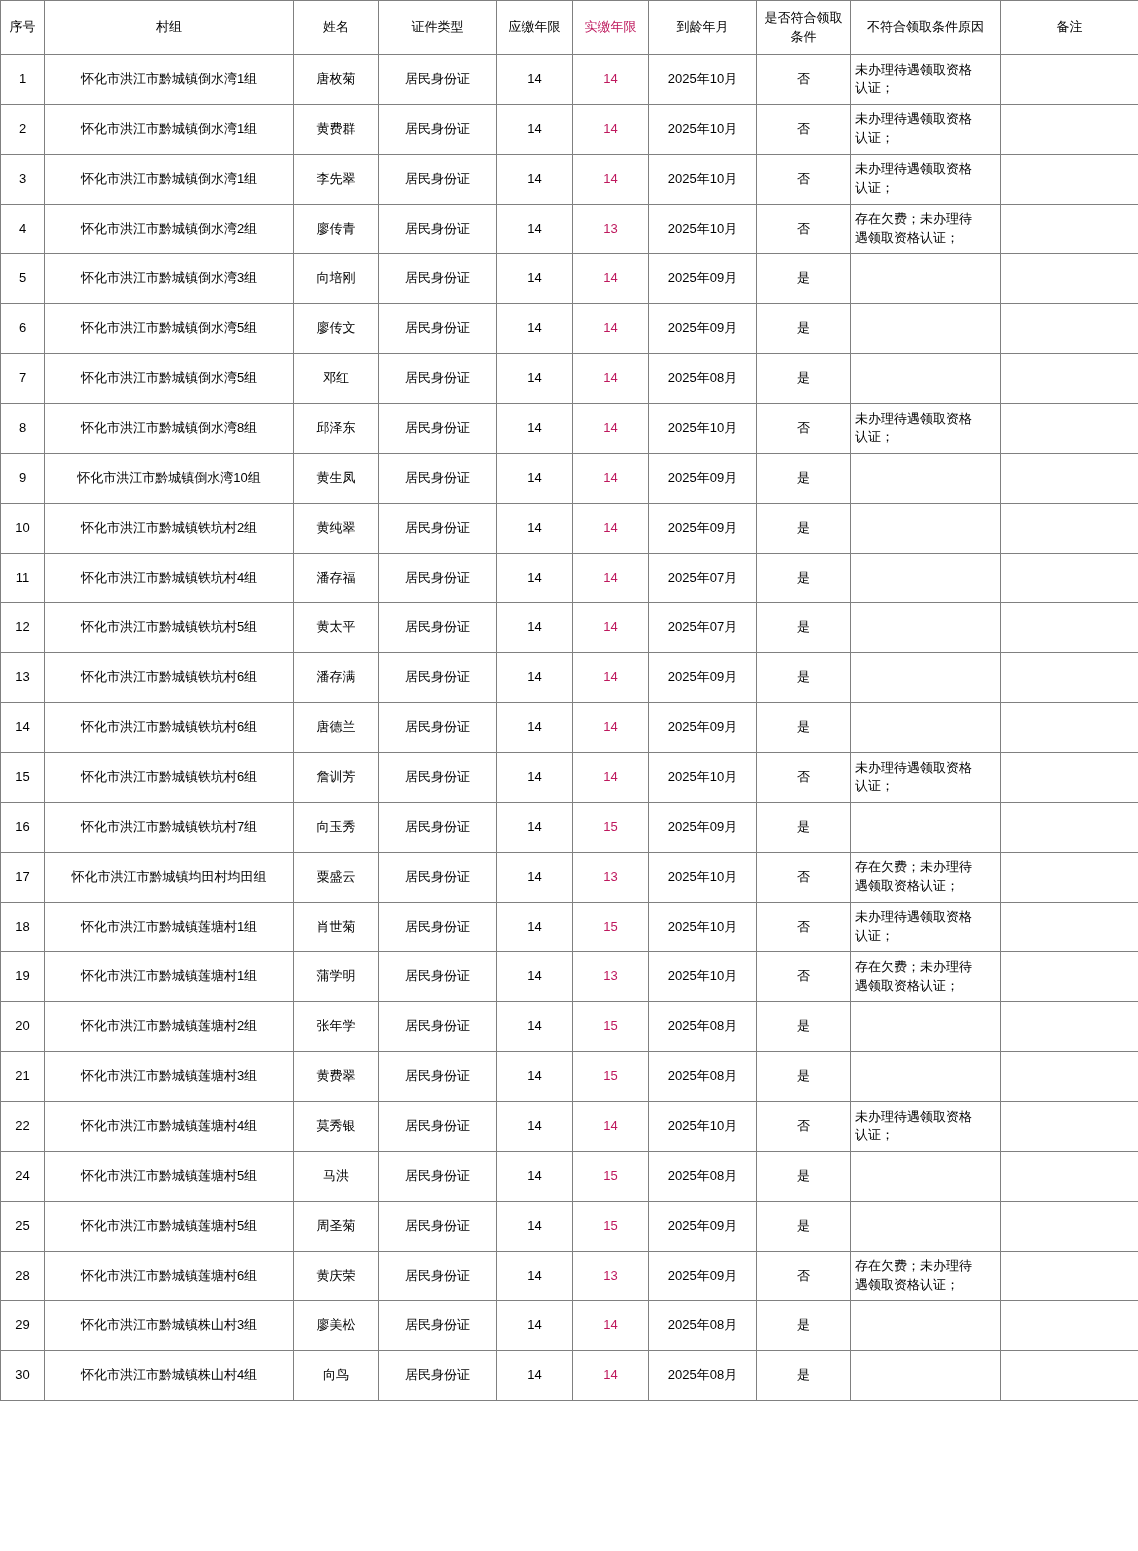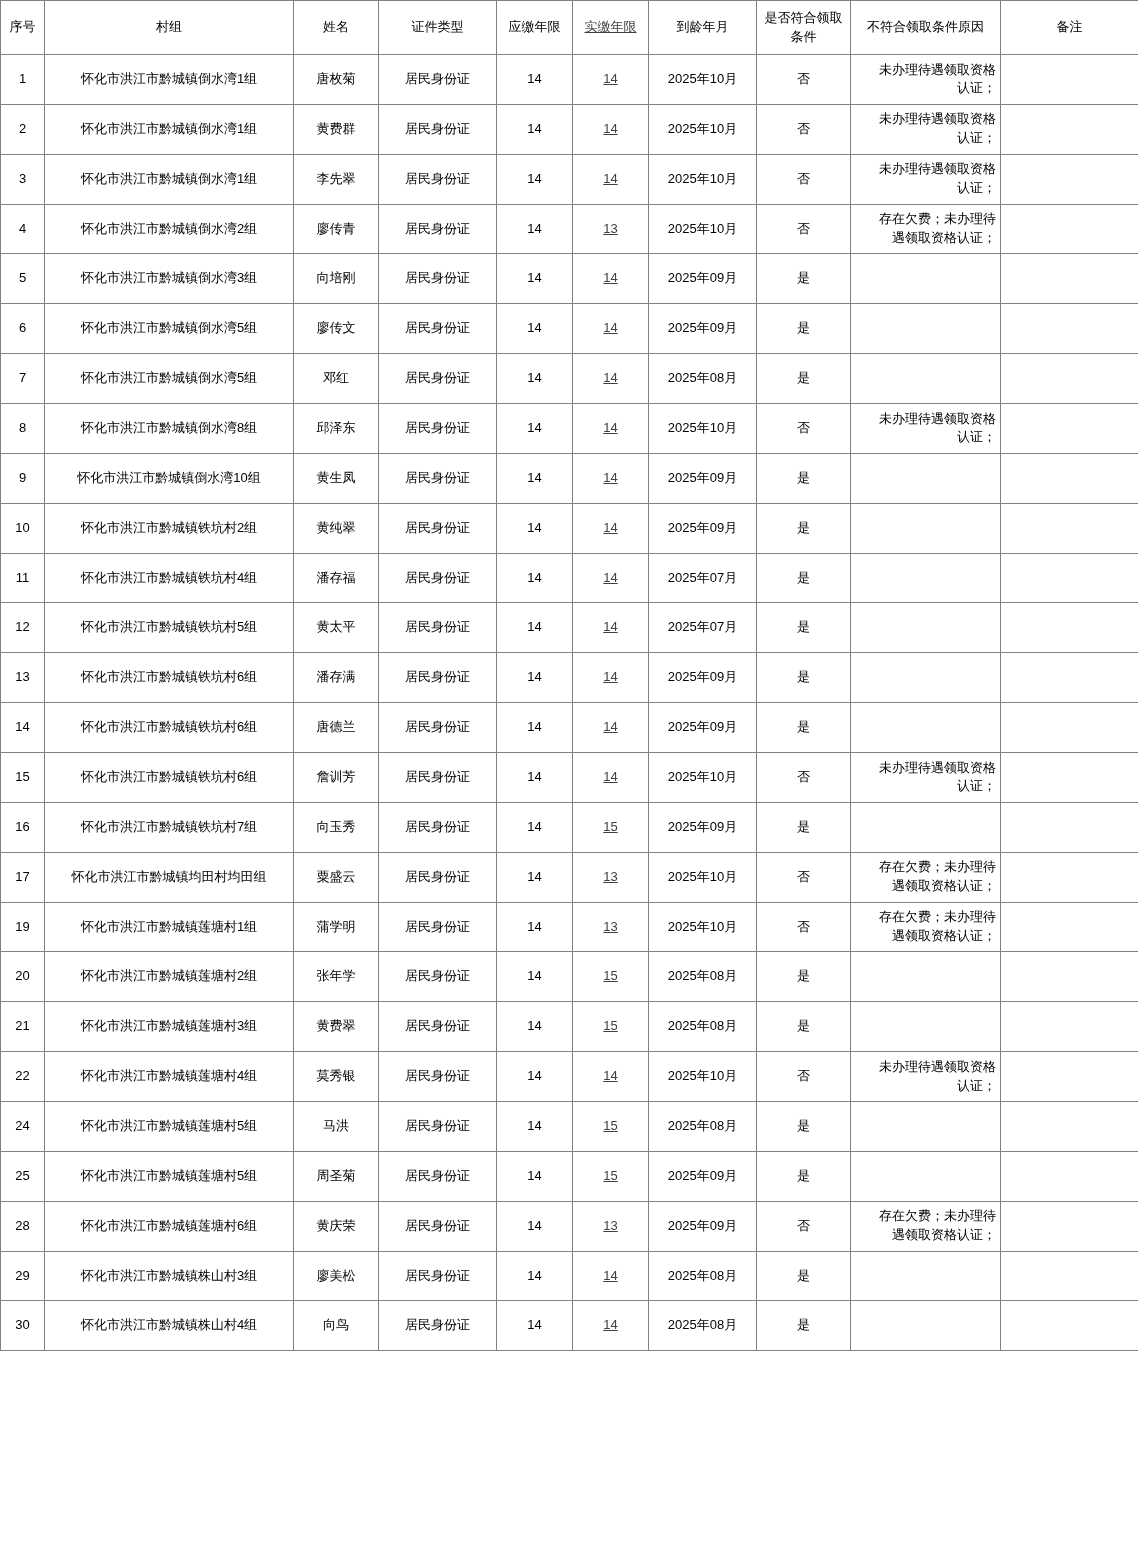--- a/index.html
+++ b/index.html
@@ -37,23 +37,23 @@
   col.c-name    { width: 85px; }
   col.c-cert    { width: 118px; }
   col.c-due     { width: 76px; }
   col.c-paid    { width: 76px; }
   col.c-month   { width: 108px; }
   col.c-elig    { width: 94px; }
   col.c-reason  { width: 150px; }
   col.c-remark  { width: 138px; }
   
   table.roster th.col-paid,
-  table.roster td.col-paid { color: #404040; text-decoration: underline; }
+  table.roster td.col-paid { color: #be185d; }
   
-  table.roster td.col-reason { text-align: right; }
+  table.roster td.col-reason { text-align: left; }
 </style>
 </head>
 <body>
 
 <table class="roster">
   <colgroup>
     <col class="c-index">
     <col class="c-village">
     <col class="c-name">
     <col class="c-cert">
@@ -285,20 +285,33 @@
         <td class="col-cert">居民身份证</td>
         <td class="col-due">14</td>
         <td class="col-paid">13</td>
         <td class="col-month">2025年10月</td>
         <td class="col-elig">否</td>
         <td class="col-reason">存在欠费；未办理待
 遇领取资格认证；</td>
         <td class="col-remark"></td>
       </tr>
       <tr>
+        <td class="col-index">18</td>
+        <td class="col-village">怀化市洪江市黔城镇莲塘村1组</td>
+        <td class="col-name">肖世菊</td>
+        <td class="col-cert">居民身份证</td>
+        <td class="col-due">14</td>
+        <td class="col-paid">15</td>
+        <td class="col-month">2025年10月</td>
+        <td class="col-elig">否</td>
+        <td class="col-reason">未办理待遇领取资格
+认证；</td>
+        <td class="col-remark"></td>
+      </tr>
+      <tr>
         <td class="col-index">19</td>
         <td class="col-village">怀化市洪江市黔城镇莲塘村1组</td>
         <td class="col-name">蒲学明</td>
         <td class="col-cert">居民身份证</td>
         <td class="col-due">14</td>
         <td class="col-paid">13</td>
         <td class="col-month">2025年10月</td>
         <td class="col-elig">否</td>
         <td class="col-reason">存在欠费；未办理待
 遇领取资格认证；</td>

